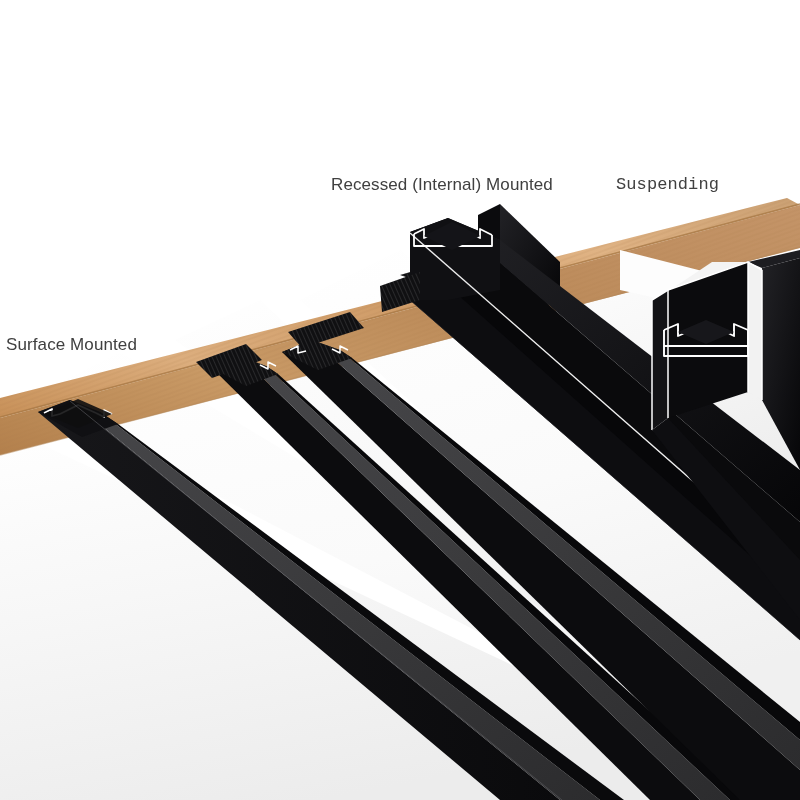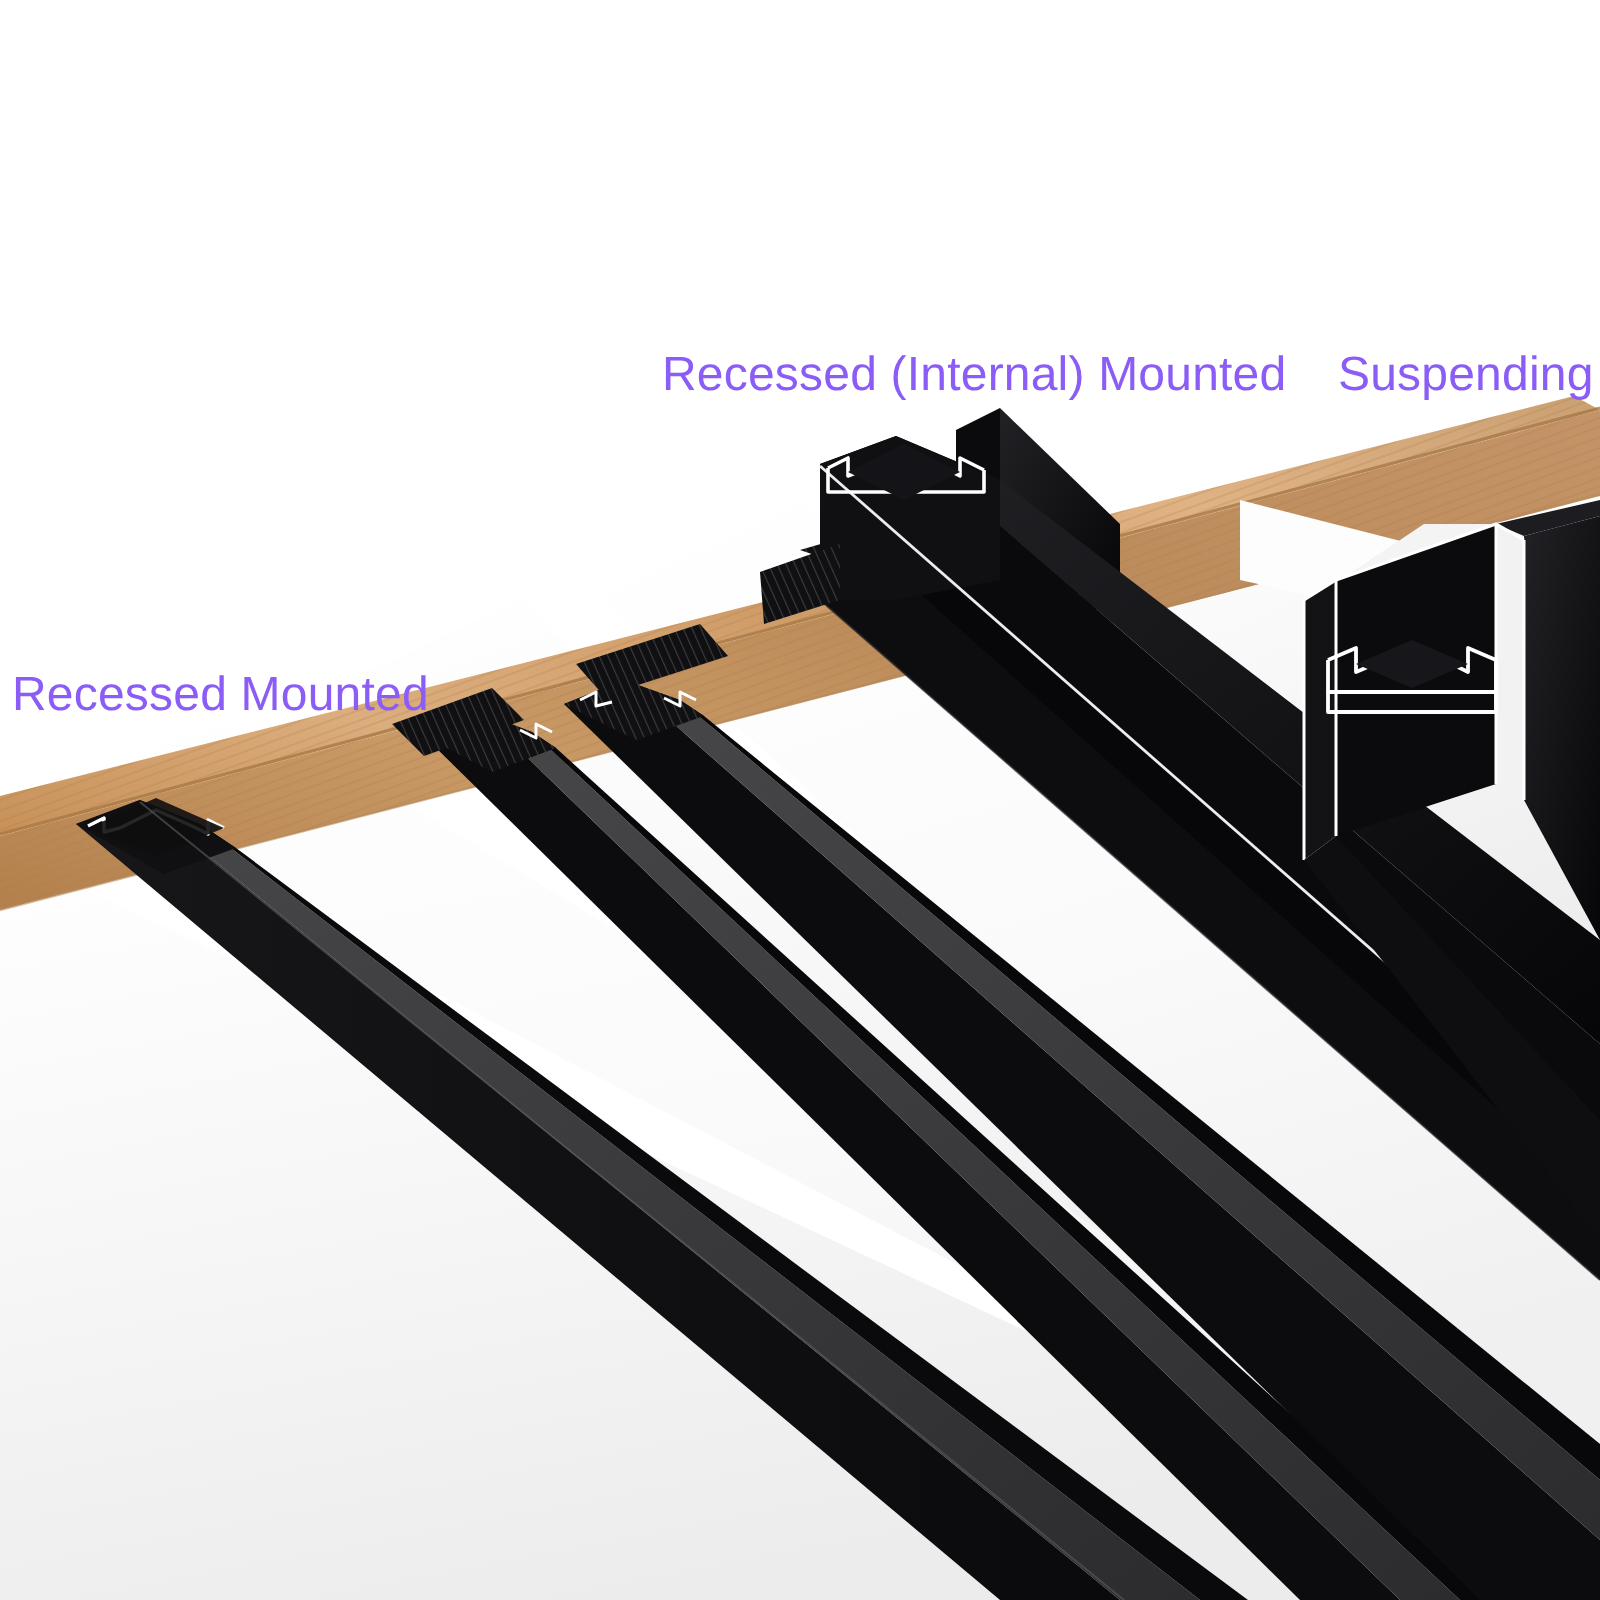--- a/index.html
+++ b/index.html
@@ -1,20 +1,20 @@
 <!DOCTYPE html>
 <html><head>
 <meta charset="utf-8">
 <style>
   html,body{margin:0;padding:0;}
   body{width:800px;height:800px;background:#ffffff;
        font-family:"Liberation Sans",sans-serif;overflow:hidden;}
   #stage{position:relative;width:800px;height:800px;background:#ffffff;overflow:hidden;}
   #scene{position:absolute;inset:0;}
-  .lbl{position:absolute;color:#8b5cf6;font-size:24px;font-weight:400;
+  .lbl{position:absolute;color:#404040;font-size:17px;font-weight:400;
        letter-spacing:.1px;white-space:nowrap;line-height:1;
        font-family:"Liberation Sans",sans-serif;}
 </style>
 </head>
 <body>
 
 <div id="stage">
 
   <svg id="scene" viewBox="0 0 800 800" preserveAspectRatio="none">
     <defs>
@@ -177,17 +177,17 @@
       <polygon points="652,430 668,418 800,560 800,620" fill="#0e0e11"></polygon>
     </g>
 
     <g>
       <polygon points="196,362 246,344 262,360 212,378" fill="url(#pEndGrain)"></polygon>
       <polygon points="288,332 350,312 364,328 302,348" fill="url(#pEndGrain)"></polygon>
       <polygon points="380,286 420,272 420,300 382,312" fill="url(#pEndGrain)"></polygon>
     </g>
   </svg>
 
-  <div class="lbl" style="left:6px;top:336px;">Recessed Mounted</div>
+  <div class="lbl" style="left:6px;top:336px;">Surface Mounted</div>
   <div class="lbl" style="left:331px;top:176px;">Recessed (Internal) Mounted</div>
-  <div class="lbl" style="left:669px;top:176px;">Suspending</div>
+  <div class="lbl" style="left:616px;top:176px;font-family:Liberation Mono, monospace;">Suspending</div>
 
 </div>
 
 </body></html>

